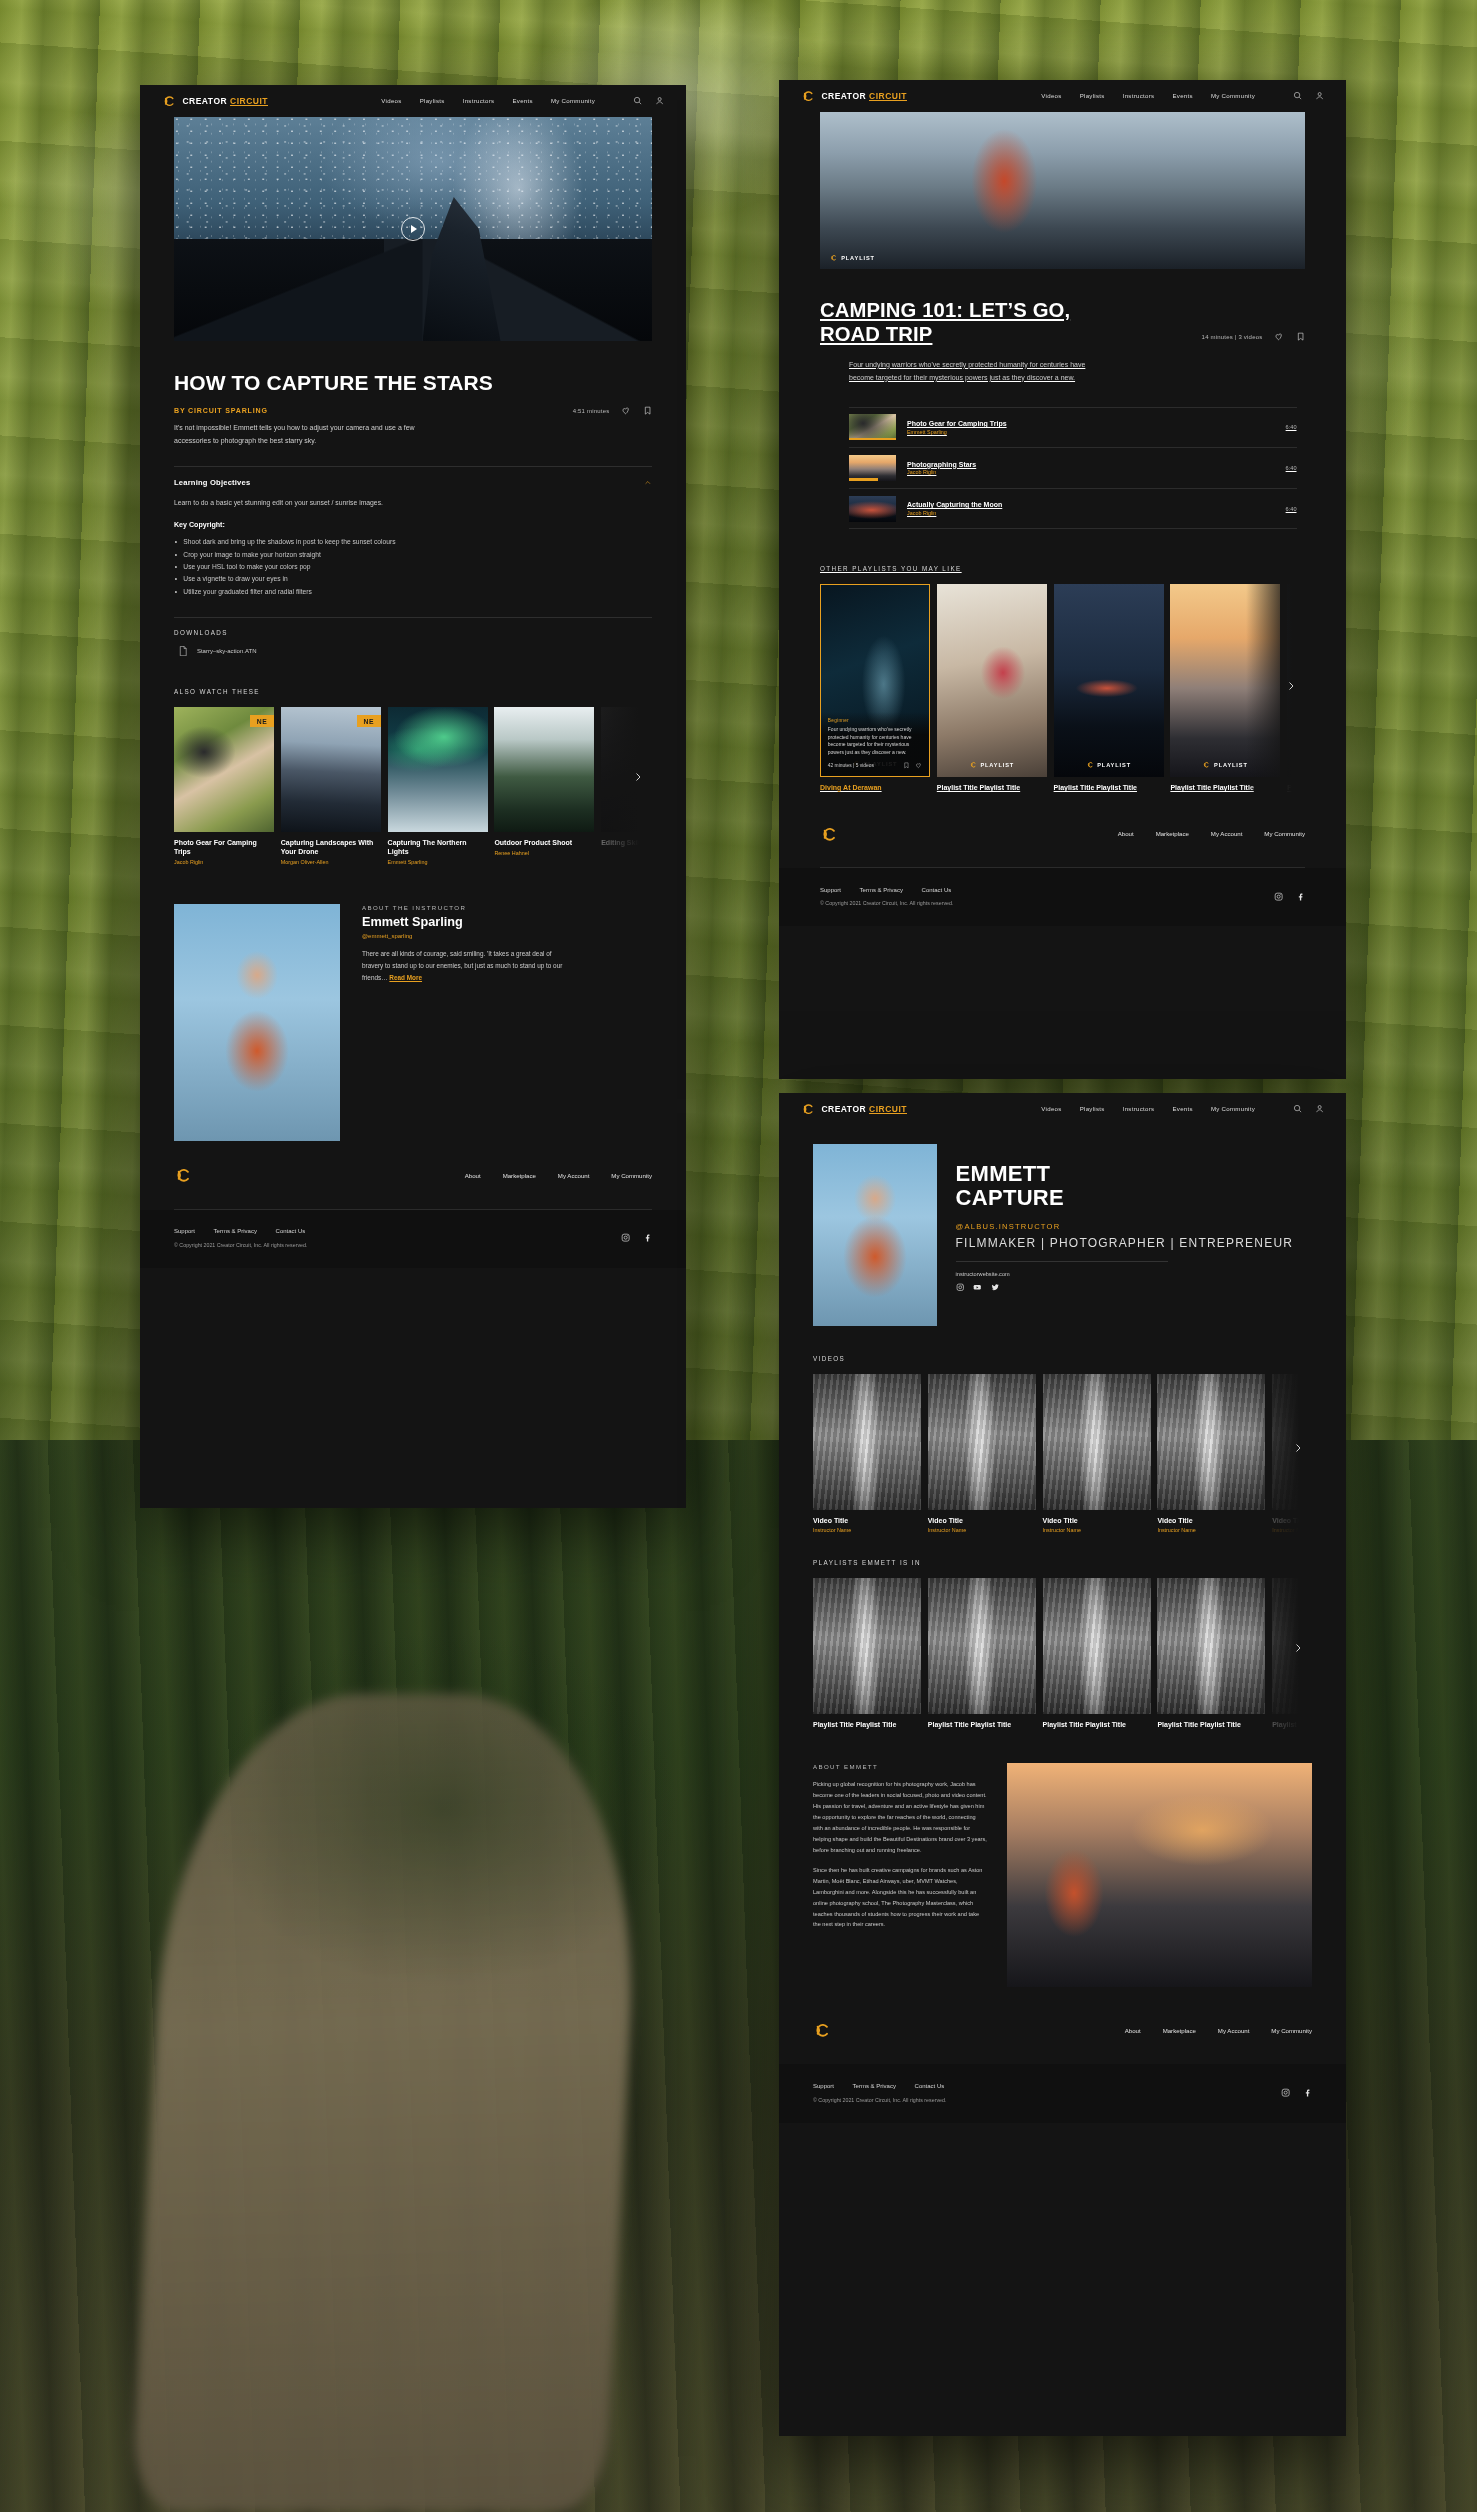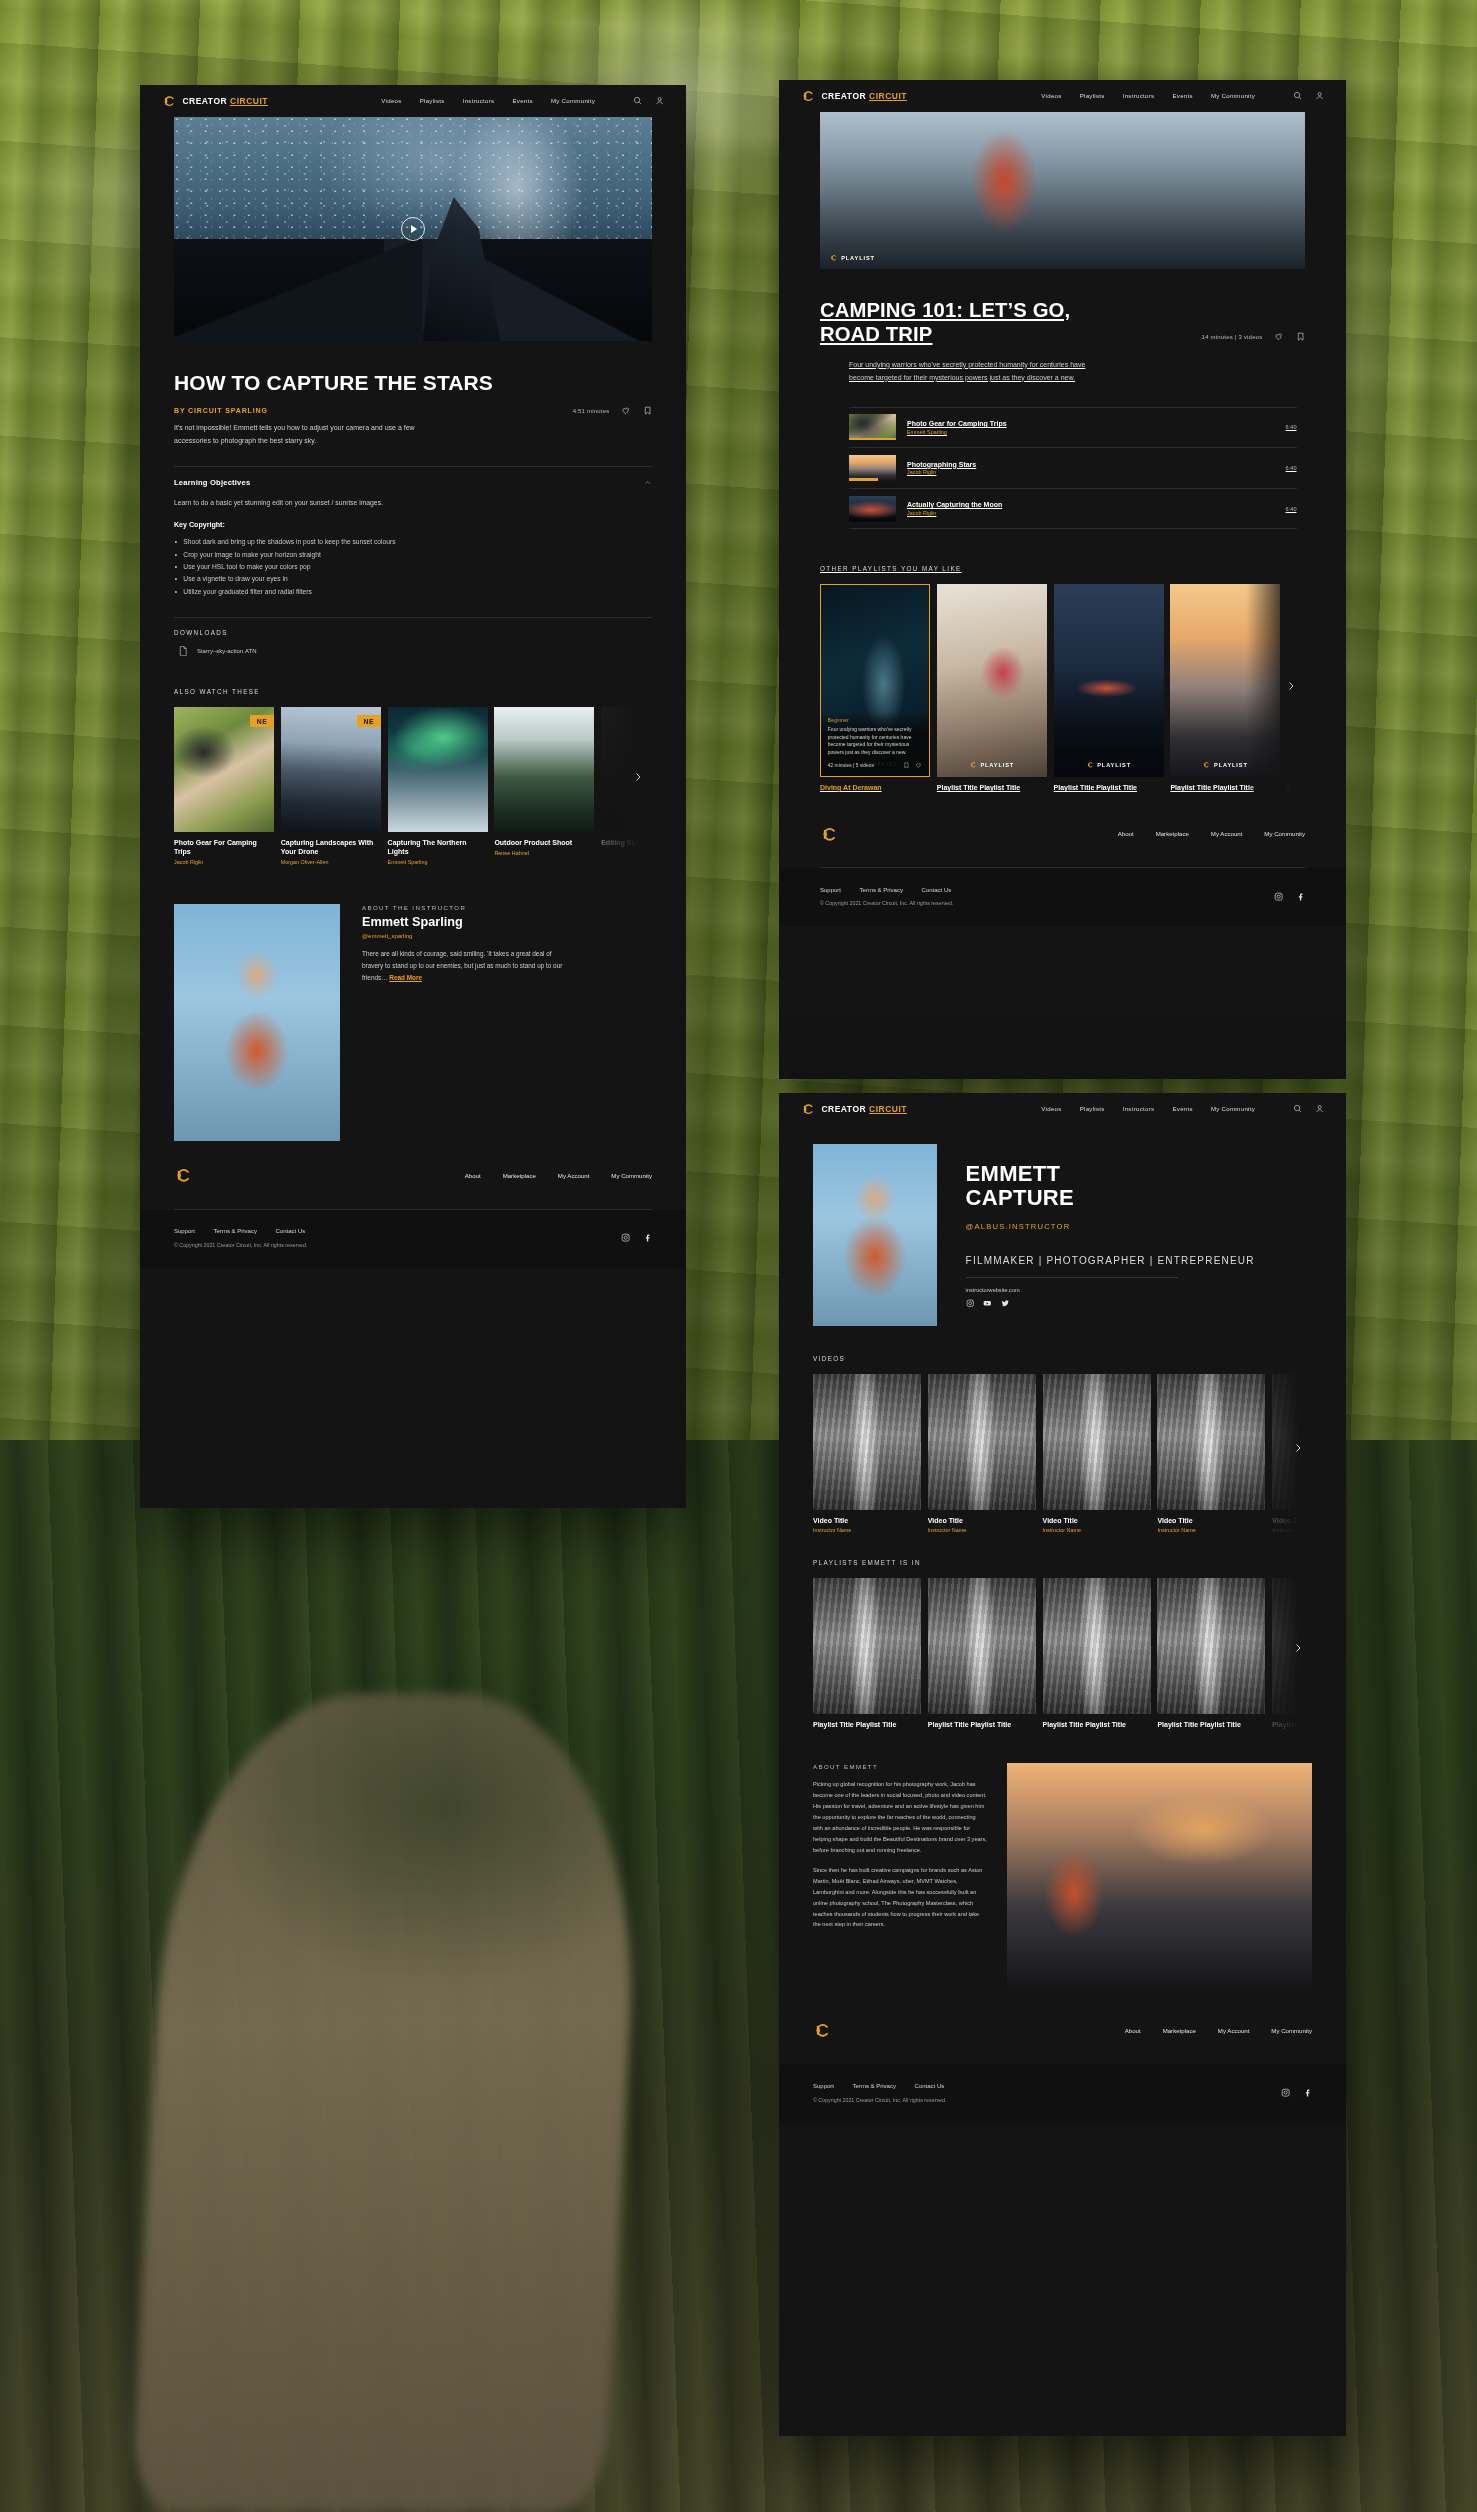--- a/index.html
+++ b/index.html
@@ -233,26 +233,26 @@
   .foot-div { height:0.8px; background:#2b2b2b; margin-top:24px; }
   .foot-bar { background:#101010; padding:18.6px 34px 20.3px; }
   .foot-bar-row { display:flex; align-items:center; }
   .foot-small { display:flex; gap:18.6px; }
   .foot-small a { font-size:6px; color:#d5d5d5; text-decoration:none; }
   .copy { font-size:5.3px; color:#9a9a9a; margin-top:7.6px; }
   .socials { margin-left:auto; display:flex; gap:12px; align-items:center; }
   .socials svg { width:9.3px; height:9.3px; }
 
   
-  .prof-hero { display:flex; padding:18.6px 34px 0; gap:10px; }
+  .prof-hero { display:flex; padding:18.6px 34px 0; gap:0; }
   .prof-photo { width:124px; height:182px; position:relative; overflow:hidden; flex:0 0 auto; }
   .prof-info { padding:18.6px 0 0 18.6px; }
   .prof-name { font-size:22px; font-weight:700; line-height:1.08; letter-spacing:0.3px; }
   .prof-handle { font-size:7.6px; color:#e8a020; letter-spacing:1.2px; margin-top:12.7px; }
-  .prof-roles { font-size:10px; letter-spacing:1.2px; color:#ddd; margin-top:24px; }
+  .prof-roles { font-size:12px; letter-spacing:1.2px; color:#ddd; margin-top:5px; }
   .prof-div { height:0.8px; background:#333; margin:11px 0 9.3px; width:212px; }
   .prof-site { font-size:5.6px; color:#c9c9c9; }
   .prof-socials { display:flex; gap:9.3px; margin-top:6px; }
   .prof-socials svg { width:8.5px; height:8.5px; }
 
   .about-wrap { display:flex; gap:20.3px; padding:0 34px; margin-top:34px; }
   .about-col { width:174px; }
   .about-label { font-size:6.1px; letter-spacing:1.4px; color:#b9b9b9; text-transform:uppercase; }
   .about-p { font-size:5.6px; line-height:1.95; color:#c9c9c9; margin-top:9.3px; }
   .about-img { flex:1; height:224px; position:relative; overflow:hidden; }

